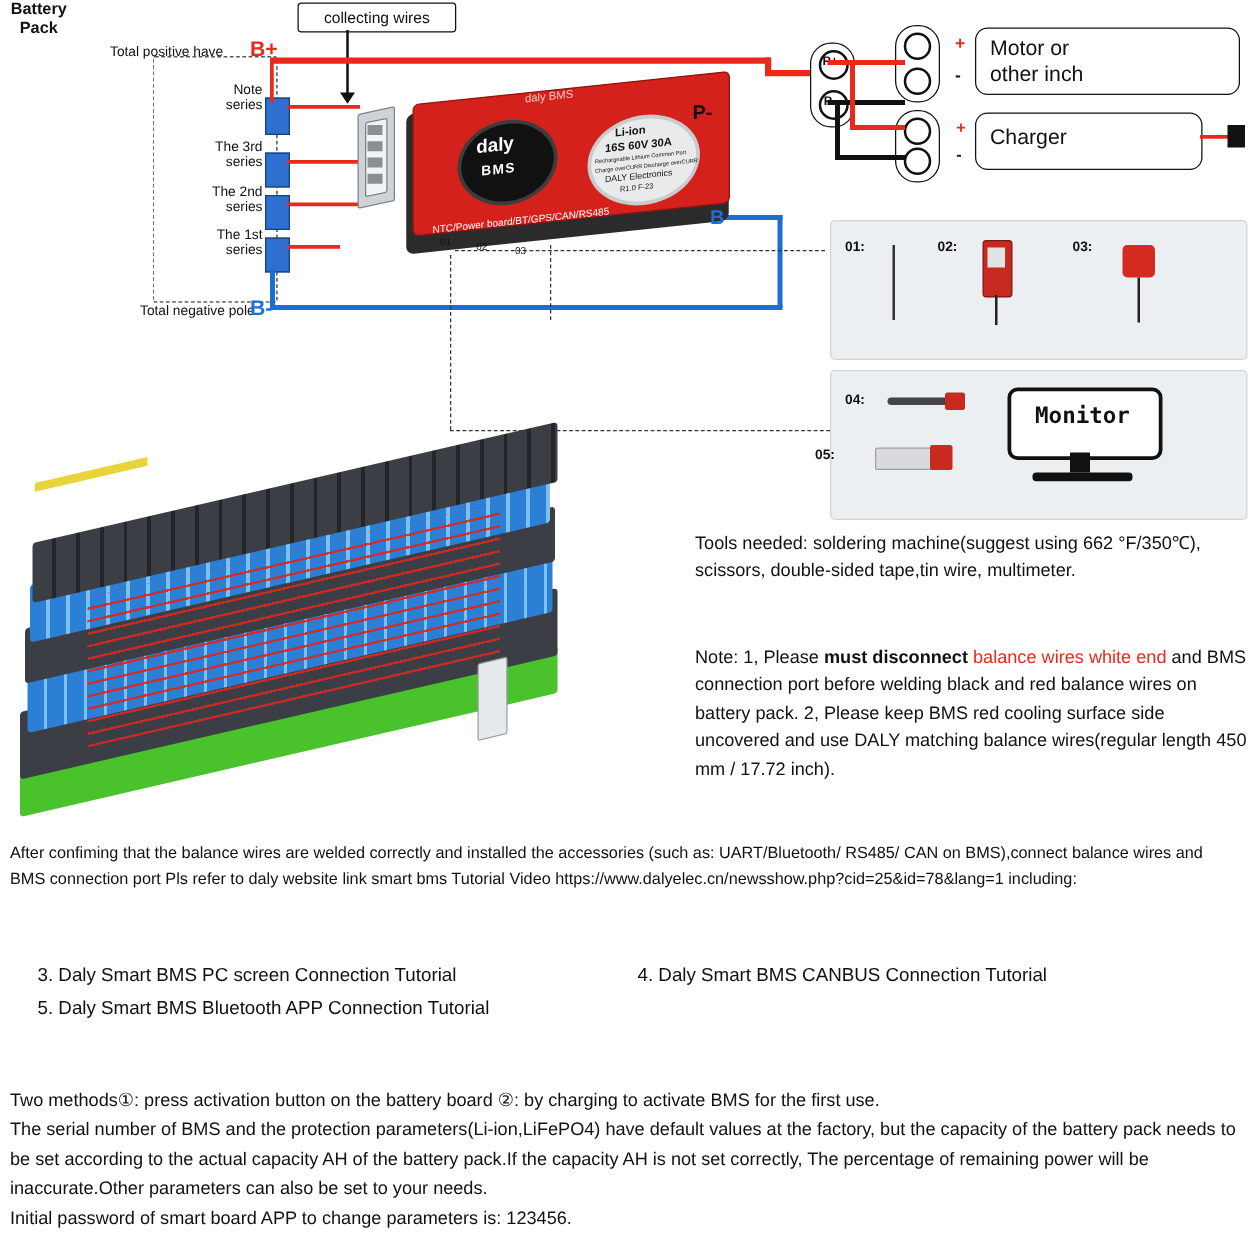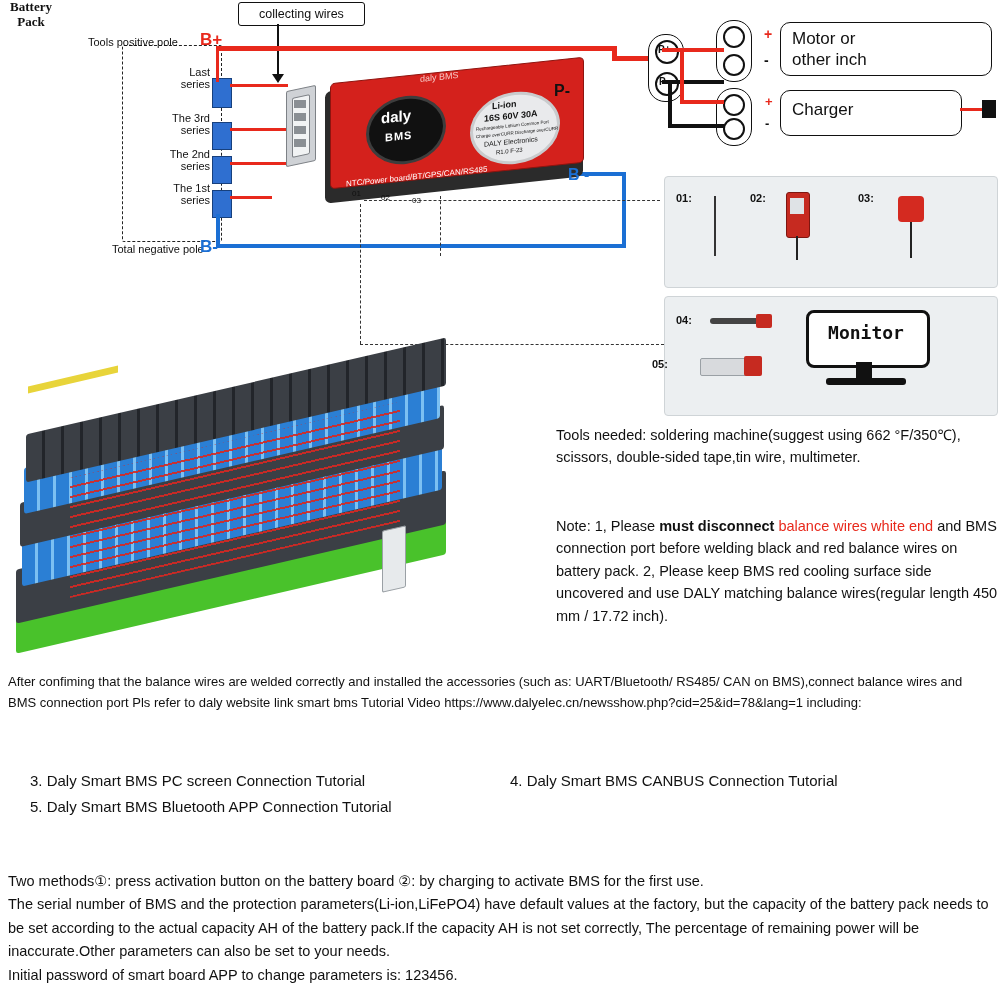--- a/index.html
+++ b/index.html
@@ -67,38 +67,38 @@
 <div id="diagram">
 
   <div class="solidbox" style="left:238px;top:2px;width:125px;height:22px;">
     <div class="lbl" style="text-align:center;line-height:22px;font-size:12.5px;">collecting wires</div>
   </div>
   <div class="vline" style="left:277px;top:24px;width:1.5px;height:52px;"></div>
   <div style="position:absolute;left:272px;top:74px;width:0;height:0;border-left:6px solid transparent;border-right:6px solid transparent;border-top:9px solid #111;"></div>
 
   <div class="dashbox" style="left:122px;top:45px;width:98px;height:195px;"></div>
 
-  <div class="lbl bold" style="left:108px;top:112px;width:62px;text-align:center;white-space:pre-line;font-family:Liberation Serif, serif;">Battery
+  <div class="lbl bold" style="left:108px;top:112px;width:62px;text-align:center;white-space:pre-line;">Battery
 Pack</div>
 
-  <div class="abs small" style="left:160px;top:66px;width:50px;text-align:right;white-space:pre-line;">Last
+  <div class="abs small" style="left:160px;top:66px;width:50px;text-align:right;white-space:pre-line;">Note
 series</div>
   <div class="abs small" style="left:158px;top:112px;width:52px;text-align:right;white-space:pre-line;">The 3rd
 series</div>
   <div class="abs small" style="left:158px;top:148px;width:52px;text-align:right;white-space:pre-line;">The 2nd
 series</div>
   <div class="abs small" style="left:158px;top:182px;width:52px;text-align:right;white-space:pre-line;">The 1st
 series</div>
 
   <div class="cellblk" style="left:212px;top:78px;width:18px;height:28px;"></div>
   <div class="cellblk" style="left:212px;top:122px;width:18px;height:26px;"></div>
   <div class="cellblk" style="left:212px;top:156px;width:18px;height:26px;"></div>
   <div class="cellblk" style="left:212px;top:190px;width:18px;height:26px;"></div>
 
-  <div class="abs small" style="left:88px;top:36px;">Tools positive pole</div>
+  <div class="abs small" style="left:88px;top:36px;">Total positive have</div>
   <div class="abs bold red" style="left:200px;top:30px;font-size:17px;">B+</div>
 
   <div class="abs small" style="left:112px;top:243px;text-align:right;">Total negative pole</div>
   <div class="abs bold" style="left:200px;top:237px;font-size:17px;color:#1b6fd4;">B-</div>
 
   <div class="wire-red abs" style="left:230px;top:84px;width:58px;height:3px;"></div>
   <div class="wire-red abs" style="left:230px;top:128px;width:58px;height:3px;"></div>
   <div class="wire-red abs" style="left:230px;top:162px;width:58px;height:3px;"></div>
   <div class="wire-red abs" style="left:230px;top:196px;width:42px;height:3px;"></div>
   <div class="wire-red abs" style="left:216px;top:48px;width:3px;height:34px;"></div>

